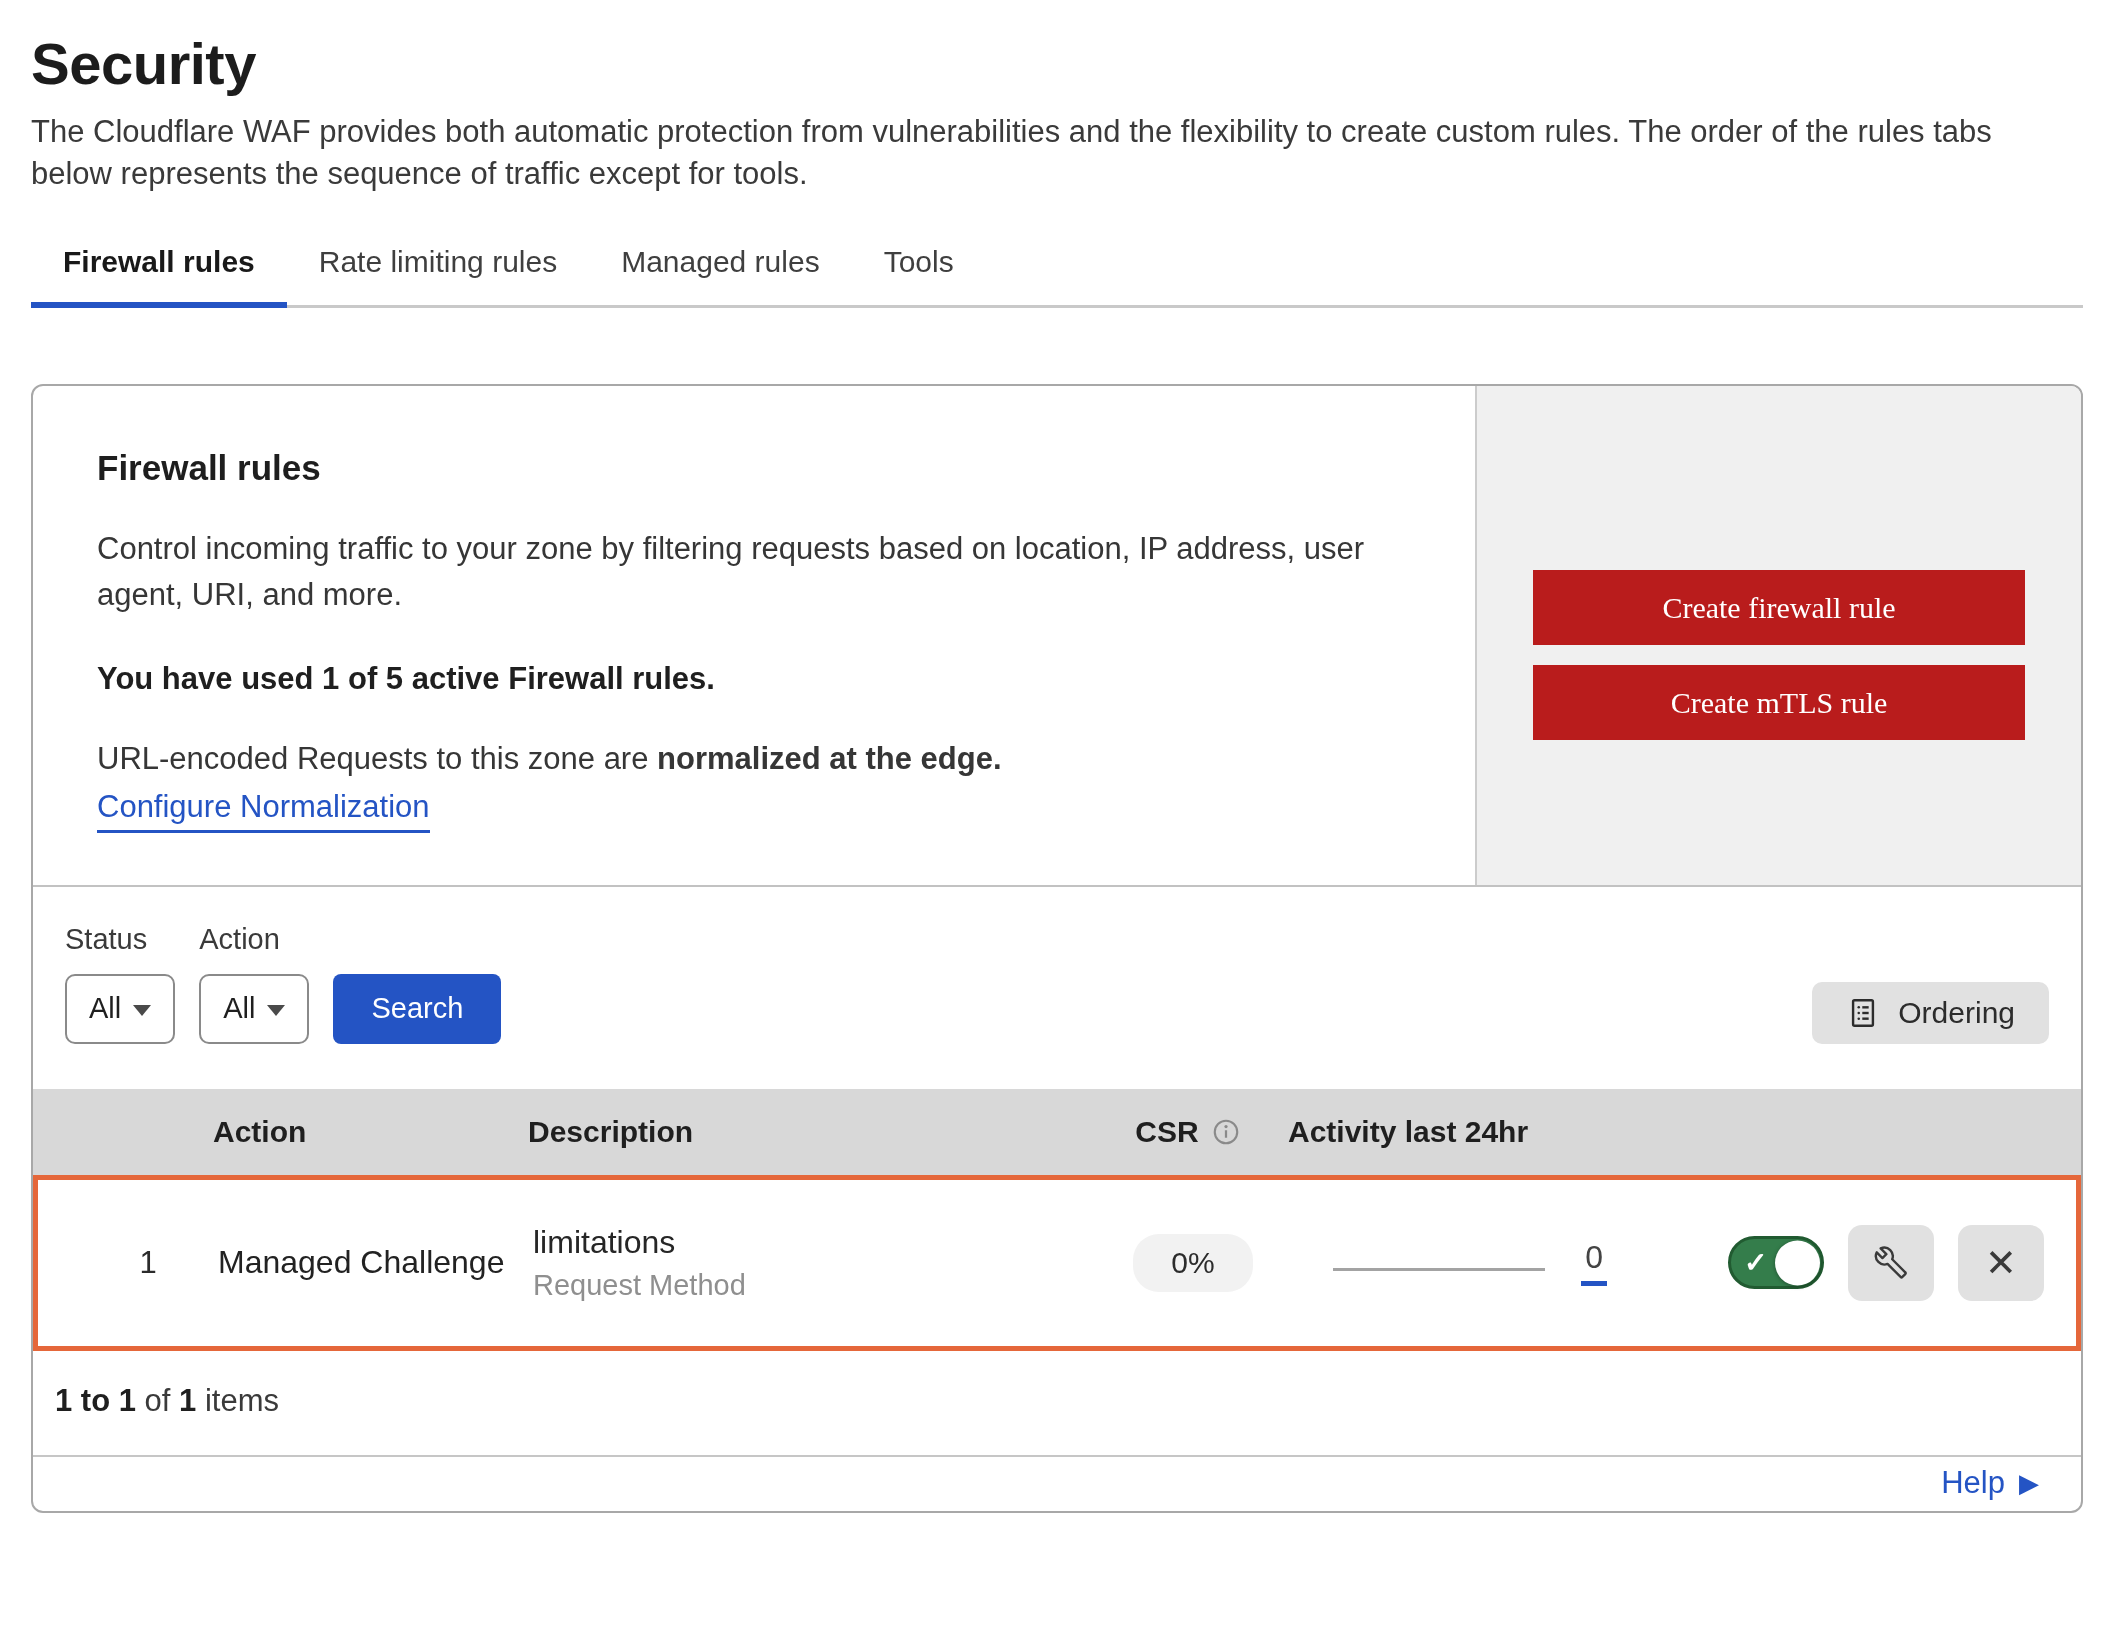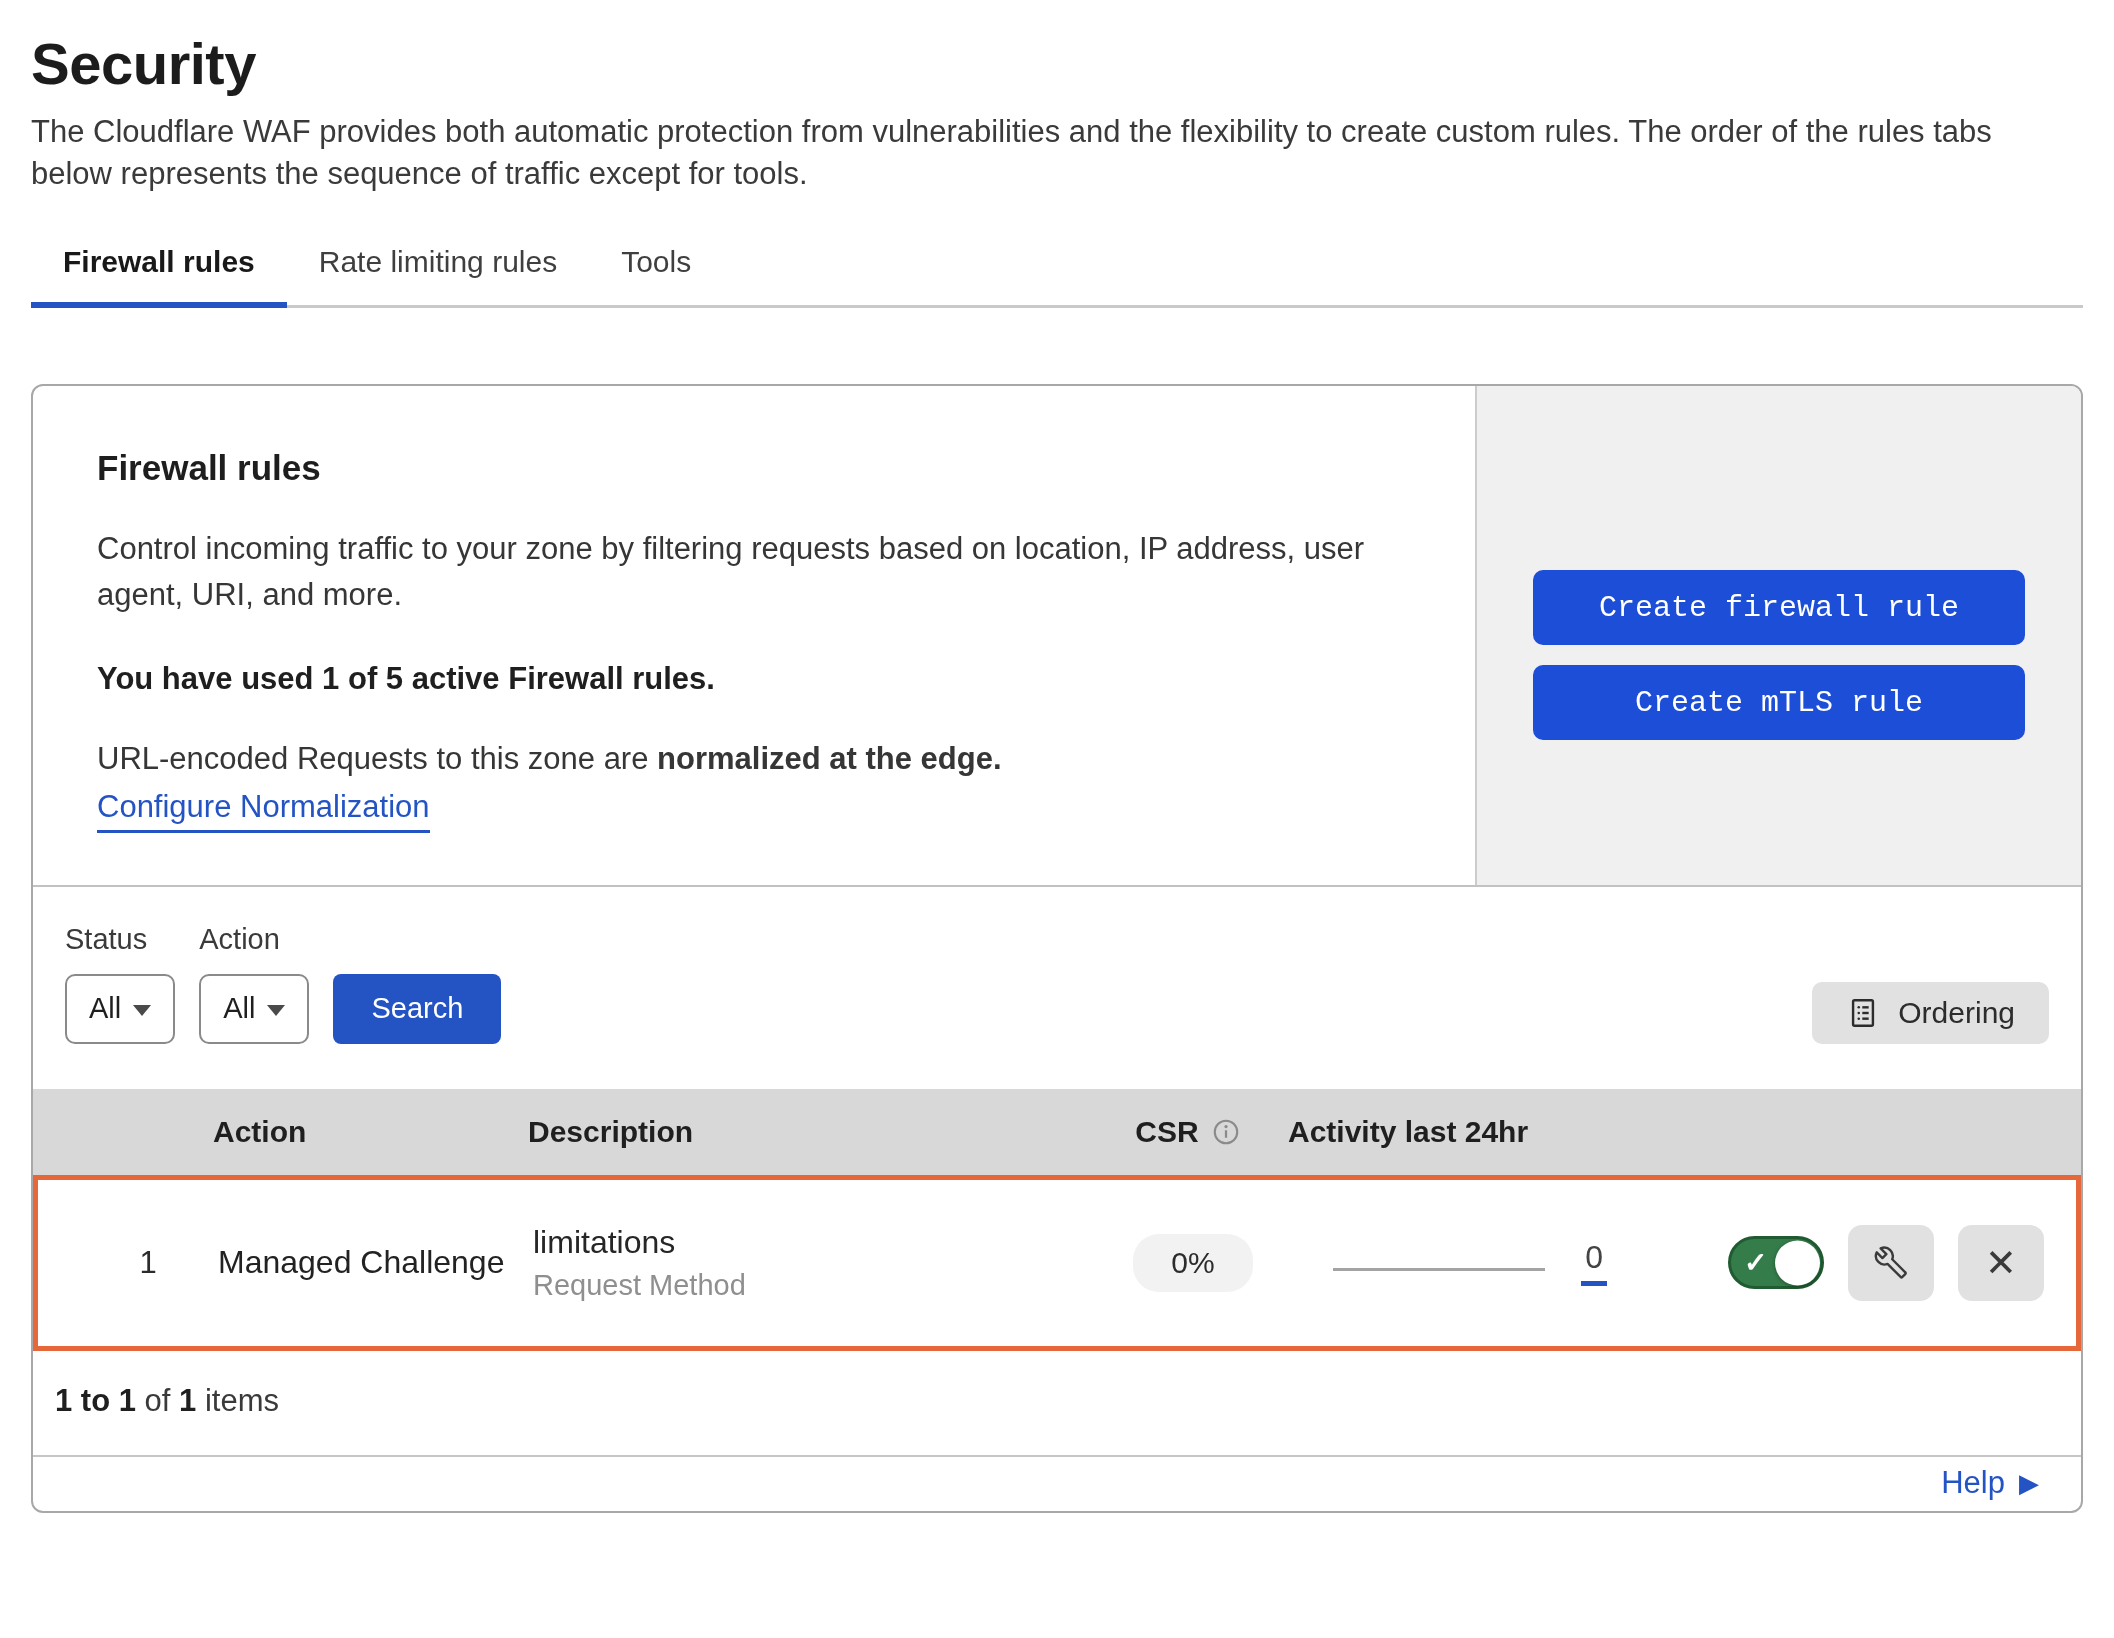--- a/index.html
+++ b/index.html
@@ -28,21 +28,21 @@
 
   
   .overview { display: flex; border-bottom: 2px solid #c2c2c2; }
   .overview-left { flex: 1; padding: 62px 64px 52px 64px; }
   .overview-title { font-size: 35px; font-weight: 700; color: #1e1e1e; margin-bottom: 38px; }
   .overview-desc { font-size: 31px; line-height: 1.5; color: #363636; max-width: 1290px; margin-bottom: 42px; }
   .overview-usage { font-size: 31px; font-weight: 700; color: #1f1f1f; margin-bottom: 44px; }
   .overview-norm { font-size: 31px; color: #363636; margin-bottom: 12px; }
   .config-link { display: inline-block; font-size: 31px; color: #2454c4; text-decoration: none; border-bottom: 3px solid #2454c4; padding-bottom: 5px; cursor: pointer; }
   .overview-right { width: 606px; background: #f0f0f0; border-left: 2px solid #cccccc; display: flex; flex-direction: column; justify-content: center; align-items: stretch; gap: 20px; padding: 60px 56px 20px 56px; }
-  .btn-primary { background: #1d4ed8; color: #fff; border: none; border-radius: 10px; height: 75px; font-size: 30px; font-family: Liberation Mono, monospace; cursor: pointer; width: 100%; }
+  .btn-primary { background: #b91c1c; color: #fff; border: none; border-radius: 0; height: 75px; font-size: 30px; font-family: Liberation Serif, serif; cursor: pointer; width: 100%; }
 
   
   .filter-section { display: flex; justify-content: space-between; align-items: flex-end; padding: 36px 32px 45px 32px; }
   .filter-left { display: flex; align-items: flex-end; gap: 24px; }
   .filter-field { display: flex; flex-direction: column; }
   .filter-label { font-size: 29px; color: #3a3a3a; margin-bottom: 18px; }
   .search-box { width: 350px; height: 70px; border: 2px solid #8a8a8a; border-radius: 10px; display: flex; align-items: center; padding: 0 16px; background: #fff; }
   .search-box input { border: none; outline: none; flex: 1; font-size: 29px; font-family: inherit; margin-left: 12px; min-width: 0; background: transparent; }
   .select-box { height: 70px; border: 2px solid #8a8a8a; border-radius: 10px; background: #fff; display: flex; align-items: center; justify-content: center; gap: 12px; font-size: 29px; color: #1f1f1f; padding: 12px 22px; cursor: pointer; }
   .caret { width: 0; height: 0; border-left: 9px solid transparent; border-right: 9px solid transparent; border-top: 11px solid #4a4a4a; margin-top: 3px; }
@@ -81,20 +81,21 @@
 <body>
 
 <div class="page">
 
   <h1 class="page-title">Security</h1>
   <p class="page-intro">The Cloudflare WAF provides both automatic protection from vulnerabilities and the flexibility to create custom rules. The order of the rules tabs below represents the sequence of traffic except for tools.</p>
 
   <div class="tabs">
     <div class="tab active">Firewall rules</div>
     <div class="tab">Rate limiting rules</div>
+    <div class="tab">Managed rules</div>
     <div class="tab">Tools</div>
   </div>
 
   <div class="card">
 
     <div class="overview">
       <div class="overview-left">
         <div class="overview-title">Firewall rules</div>
         <div class="overview-desc">Control incoming traffic to your zone by filtering requests based on location, IP address, user agent, URI, and more.</div>
         <div class="overview-usage">You have used 1 of 5 active Firewall rules.</div>

